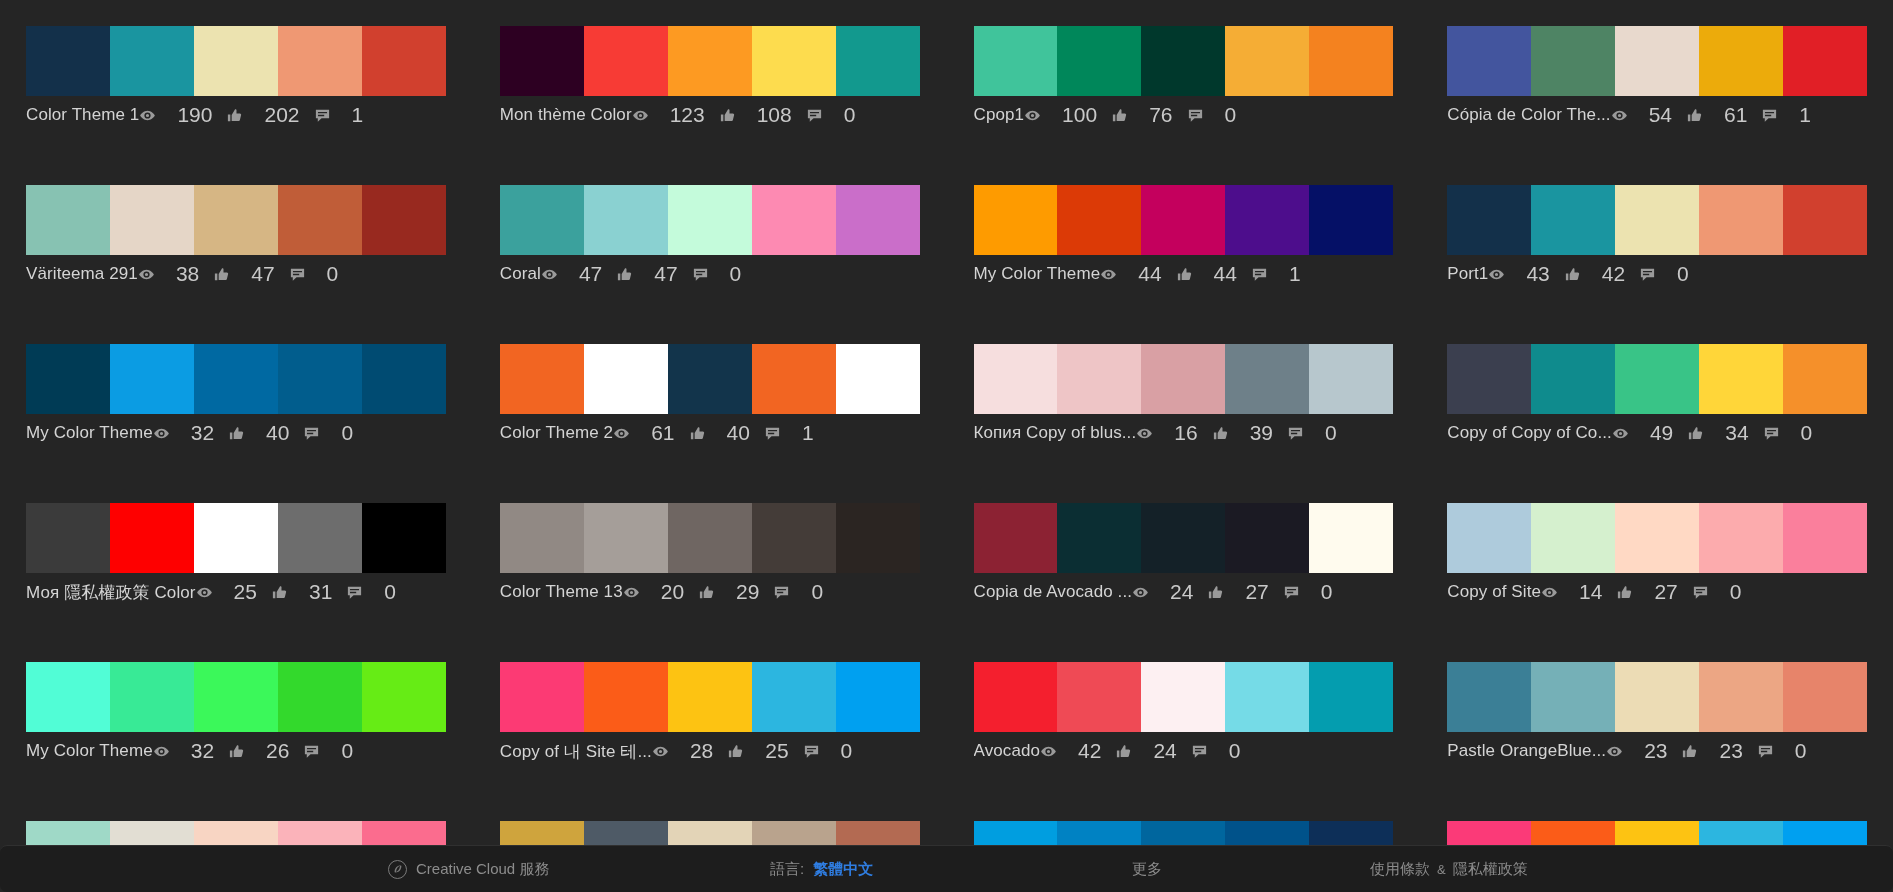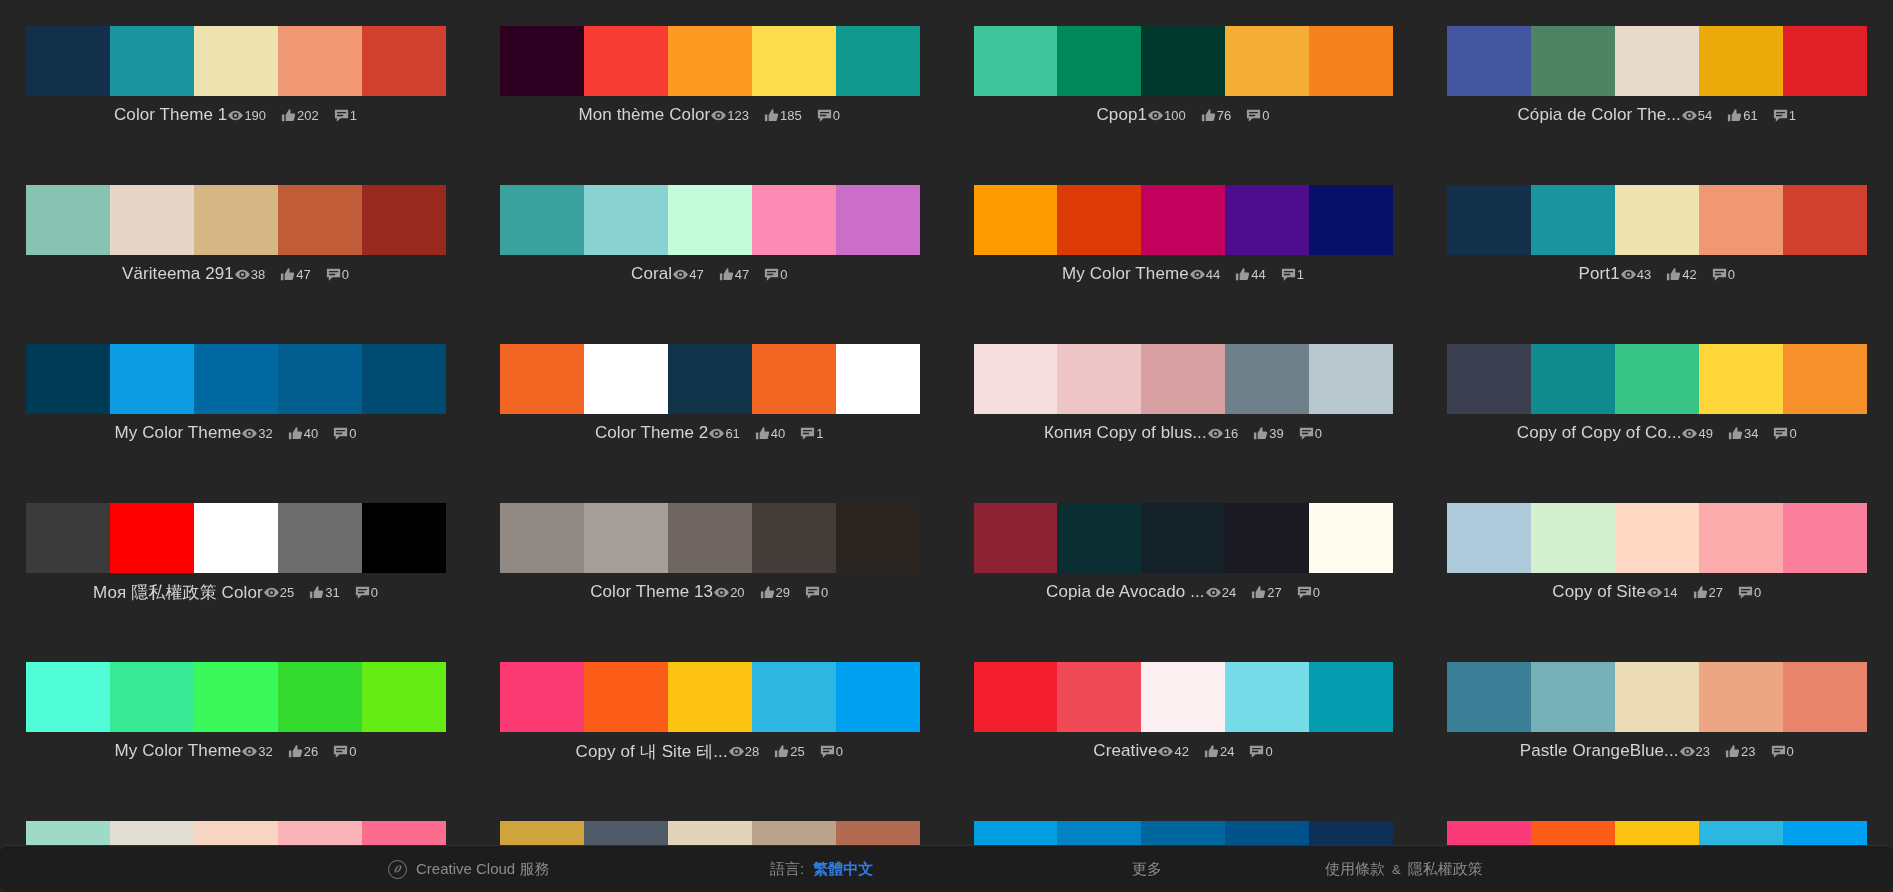--- a/index.html
+++ b/index.html
@@ -49,21 +49,21 @@
     overflow: hidden;
   }
   .swatch {
     flex: 1 1 20%;
     height: 100%;
   }
 
   .meta {
     display: flex;
     align-items: center;
-    justify-content: center;
+    justify-content: flex-start;
     height: 38px;
   }
 
   .title {
     color: #d4d4d4;
     font-size: 17px;
     font-weight: 400;
     white-space: nowrap;
     overflow: hidden;
     text-overflow: ellipsis;
@@ -73,23 +73,23 @@
 
   .stats {
     display: flex;
     align-items: center;
     gap: 5px;
     flex: 0 0 auto;
   }
   .stat {
     display: flex;
     align-items: center;
-    gap: 0;
+    gap: 21px;
     color: #a8a8a8;
-    font-size: 13px;
+    font-size: 21px;
   }
   .stat + .stat { margin-left: 9px; }
   .stat .num { color: #c9c9c9; min-width: 8px; }
   .ico {
     display: inline-flex;
     align-items: center;
     justify-content: center;
     width: 17px;
     height: 17px;
     color: #9a9a9a;
@@ -114,21 +114,21 @@
   .f-item {
     position: absolute;
     display: flex;
     align-items: center;
     gap: 9px;
     white-space: nowrap;
   }
   .f-cc   { left: 388px; }
   .f-lang { left: 770px; }
   .f-more { left: 1132px; }
-  .f-legal{ left: 1325px; gap: 7px; }
+  .f-legal{ left: 1370px; gap: 7px; }
   .f-link { color: #8c8c8c; text-decoration: none; }
   .lang-val { color: #2f7de1; font-weight: 600; }
   .amp { color: #8c8c8c; font-size: 13px; }
   .cc-logo {
     width: 19px; height: 19px; border-radius: 50%;
     border: 1.6px solid #7a7a7a;
     display: inline-flex; align-items: center; justify-content: center;
     color: #7a7a7a; font-size: 12px; line-height: 1;
     font-family: "Liberation Serif", serif;
   }
@@ -195,21 +195,21 @@
                 </svg>
               </span>
               <span class="num">123</span>
             </span>
             <span class="stat">
               <span class="ico">
                 <svg width="17" height="17" viewBox="0 0 18 18">
                   <path d="M2 8h2.6v7H2V8zm4 0.4 3.3-5.6c.5-.8 1.8-.5 1.8.5V7h3.6c.9 0 1.5.8 1.3 1.6l-1.3 5.1c-.2.7-.8 1.2-1.5 1.2H6V8.4z" fill="currentColor"></path>
                 </svg>
               </span>
-              <span class="num">185</span>
+              <span class="num">108</span>
             </span>
             <span class="stat">
               <span class="ico">
                 <svg width="17" height="17" viewBox="0 0 18 18">
                   <path d="M2 3h14v9H8l-4 3.5V12H2V3zm2.2 2.3v1.4h9.6V5.3H4.2zm0 3v1.4h6.6V8.3H4.2z" fill="currentColor"></path>
                 </svg>
               </span>
               <span class="num">0</span>
             </span>
           </div>
@@ -825,21 +825,21 @@
       </div>
       <div class="card">
         <div class="swatches">
           <div class="swatch" style="background: rgb(244, 31, 46);"></div>
           <div class="swatch" style="background: rgb(239, 74, 85);"></div>
           <div class="swatch" style="background: rgb(253, 240, 242);"></div>
           <div class="swatch" style="background: rgb(117, 219, 231);"></div>
           <div class="swatch" style="background: rgb(4, 157, 175);"></div>
         </div>
         <div class="meta">
-          <div class="title">Creative</div>
+          <div class="title">Avocado</div>
           <div class="stats">
             <span class="stat">
               <span class="ico">
                 <svg width="17" height="17" viewBox="0 0 18 18">
                   <path d="M9 4C5.2 4 2.2 7 1.2 9c1 2 4 5 7.8 5s6.8-3 7.8-5c-1-2-4-5-7.8-5zm0 8.3A3.3 3.3 0 1 1 9 5.7a3.3 3.3 0 0 1 0 6.6zm0-1.6a1.7 1.7 0 1 0 0-3.4 1.7 1.7 0 0 0 0 3.4z" fill="currentColor"></path>
                 </svg>
               </span>
               <span class="num">42</span>
             </span>
             <span class="stat">

